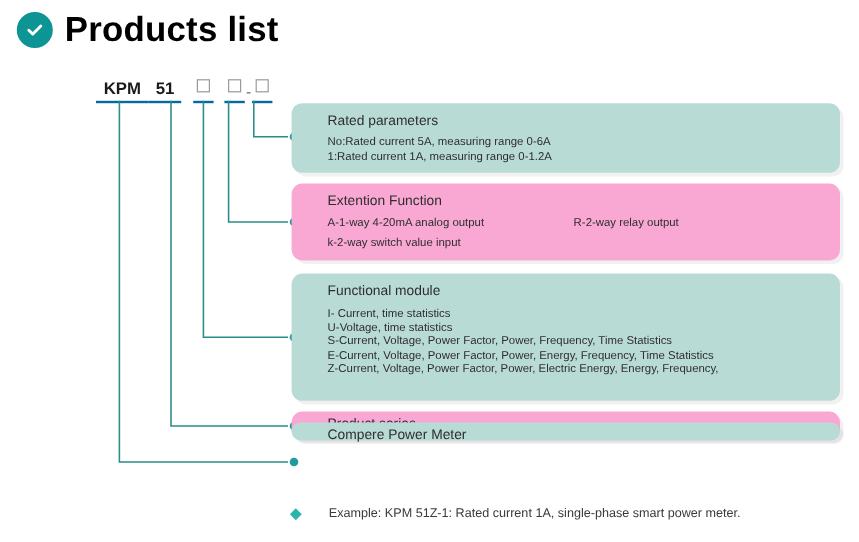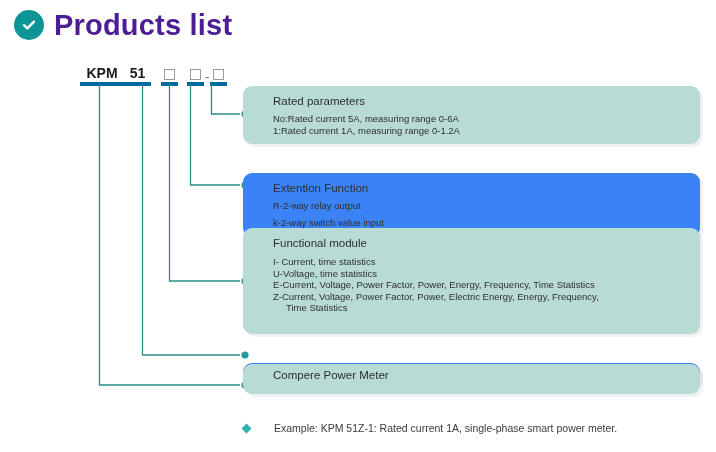--- a/index.html
+++ b/index.html
@@ -32,40 +32,39 @@
     background: #0d9494;
     display: flex;
     align-items: center;
     justify-content: center;
     flex: none;
   }
   #check-icon svg { display: block; }
   #page-title {
     font-size: 29px;
     font-weight: bold;
-    color: #4c1d95;
+    color: #000000;
     letter-spacing: 0.2px;
     line-height: 1;
     white-space: nowrap;
   }
 
   
   #code-line {
     position: absolute;
     left: 80px;
     top: 64px;
     display: flex;
     align-items: flex-end;
     height: 22px;
   }
   .code-seg {
     display: flex;
-    align-items: center;
     justify-content: center;
-    border-bottom: 4px solid #0369a1;
+    border-bottom: 2px solid #0369a1;
     height: 20px;
     box-sizing: border-box;
   }
   .code-text {
     font-size: 14px;
     font-weight: bold;
     color: #1a1a1a;
     line-height: 1;
     padding-bottom: 2px;
   }
@@ -98,21 +97,21 @@
   }
 
   
   .info-box {
     position: absolute;
     border-radius: 9px;
     box-sizing: border-box;
     box-shadow: 3px 3px 0 0 rgba(0,0,0,0.055);
   }
   .box-teal { background: #b9dbd6; padding-left: 32px; }
-  .box-blue { background: #3b82f6; margin-top: 20px; }
+  .box-blue { background: #f9a8d4; }
 
   .box-title {
     font-size: 11.5px;
     color: #2e2e2e;
     line-height: 1;
   }
   .box-line {
     font-size: 9.5px;
     color: #2e2e2e;
     line-height: 11.6px;
@@ -138,21 +137,21 @@
   .ext-row + .ext-row { margin-top: 5px; }
 
   #box-module     { left: 243px; top: 228px; width: 457px; height: 106px; }
   #box-module .box-title { position: absolute; left: 30px; top: 10px; }
   #box-module .lines     { position: absolute; left: 30px; top: 28px; }
   #box-module .lines .indent { padding-left: 13px; }
 
   #box-series     { left: 243px; top: 343px; width: 457px; height: 23px; }
   #box-series .box-label { position: absolute; left: 30px; top: 6px; }
 
-  #box-meter      { left: 243px; top: 364px; width: 457px; height: 30px; }
+  #box-meter      { left: 243px; top: 352px; width: 457px; height: 15px; }
   #box-meter .box-label { position: absolute; left: 30px; top: 6px; }
 
   
   #footer {
     position: absolute;
     left: 243px;
     top: 423px;
     display: flex;
     align-items: center;
     gap: 24px;
@@ -229,36 +228,37 @@
   <div class="lines">
     <div class="box-line">No:Rated current 5A, measuring range 0-6A</div>
     <div class="box-line">1:Rated current 1A, measuring range 0-1.2A</div>
   </div>
 </div>
 
 <div id="box-extension" class="info-box box-blue">
   <div class="box-title">Extention Function</div>
   <div class="ext-grid">
     <div class="ext-row">
+      <div class="box-line ext-col-a">A-1-way 4-20mA analog output</div>
       <div class="box-line ext-col-b">R-2-way relay output</div>
     </div>
     <div class="ext-row">
       <div class="box-line ext-col-a">k-2-way switch value input</div>
     </div>
   </div>
 </div>
 
 <div id="box-module" class="info-box box-teal">
   <div class="box-title">Functional module</div>
   <div class="lines">
     <div class="box-line">I- Current, time statistics</div>
     <div class="box-line">U-Voltage, time statistics</div>
+    <div class="box-line">S-Current, Voltage, Power Factor, Power, Frequency, Time Statistics</div>
     <div class="box-line">E-Current, Voltage, Power Factor, Power, Energy, Frequency, Time Statistics</div>
     <div class="box-line">Z-Current, Voltage, Power Factor, Power, Electric Energy, Energy, Frequency,</div>
-    <div class="box-line indent">Time Statistics</div>
   </div>
 </div>
 
 <div id="box-series" class="info-box box-blue">
   <div class="box-label">Product series</div>
 </div>
 
 <div id="box-meter" class="info-box box-teal">
   <div class="box-label">Compere  Power  Meter</div>
 </div>

